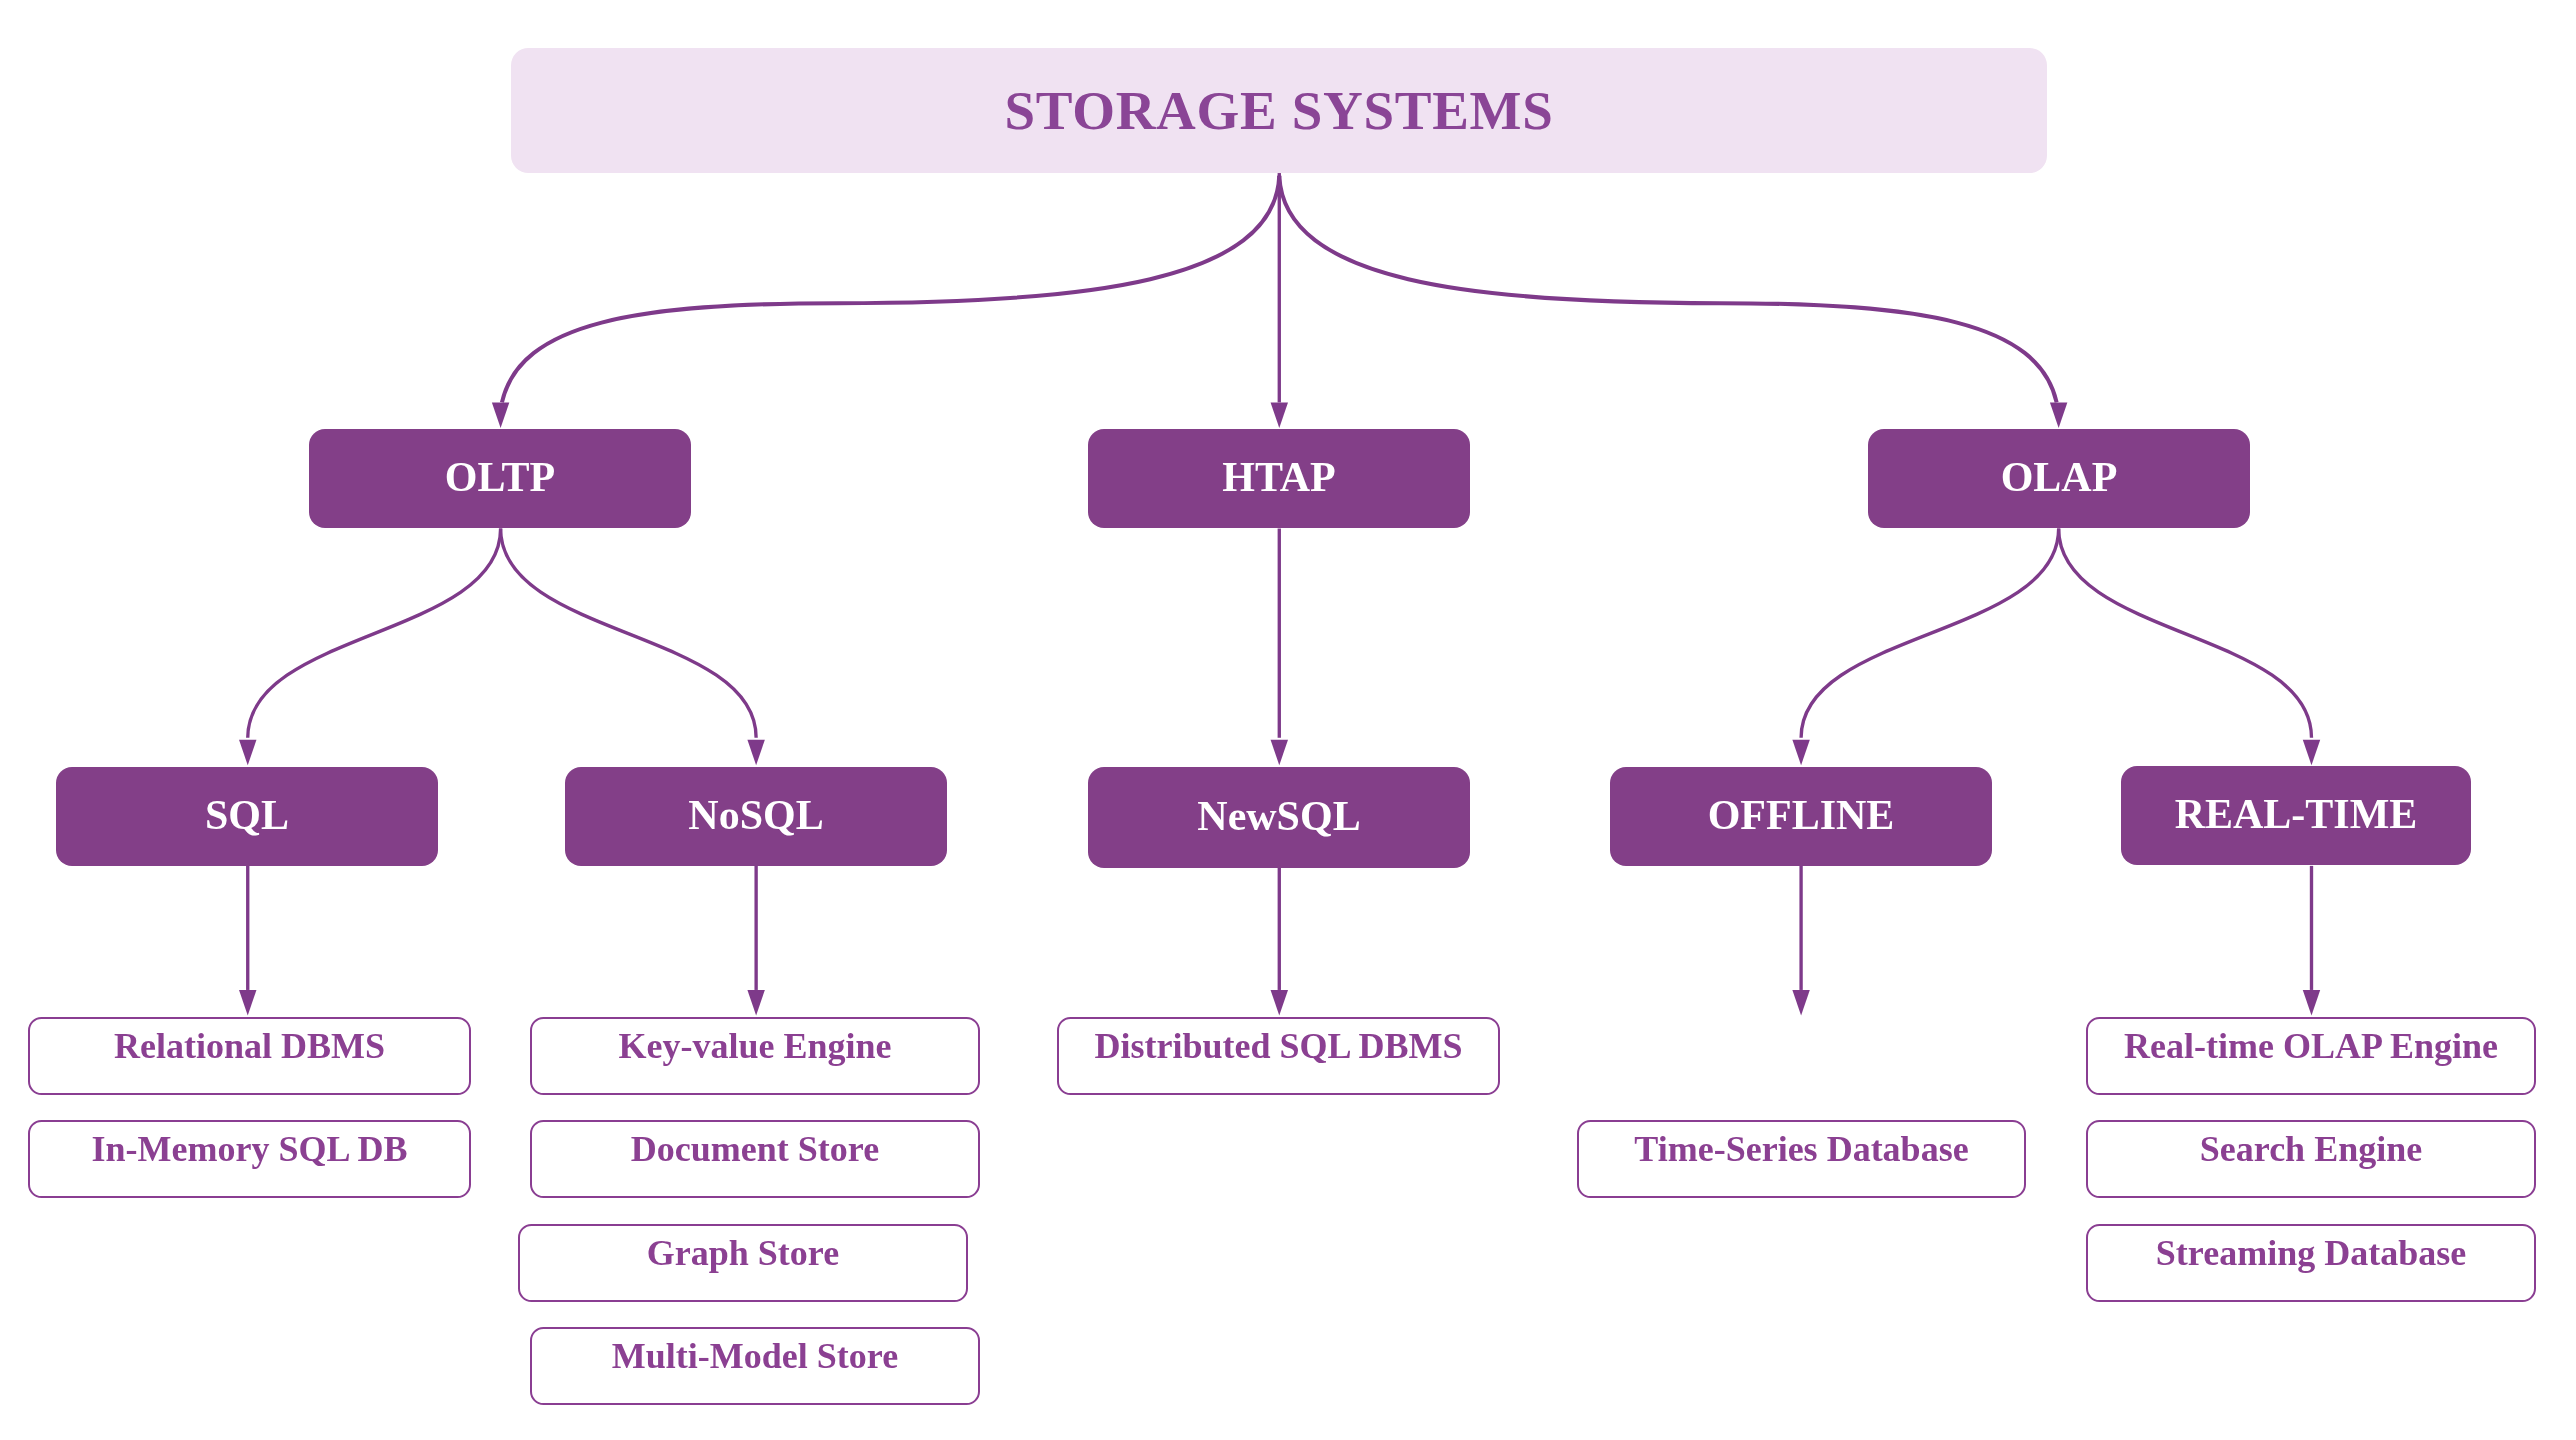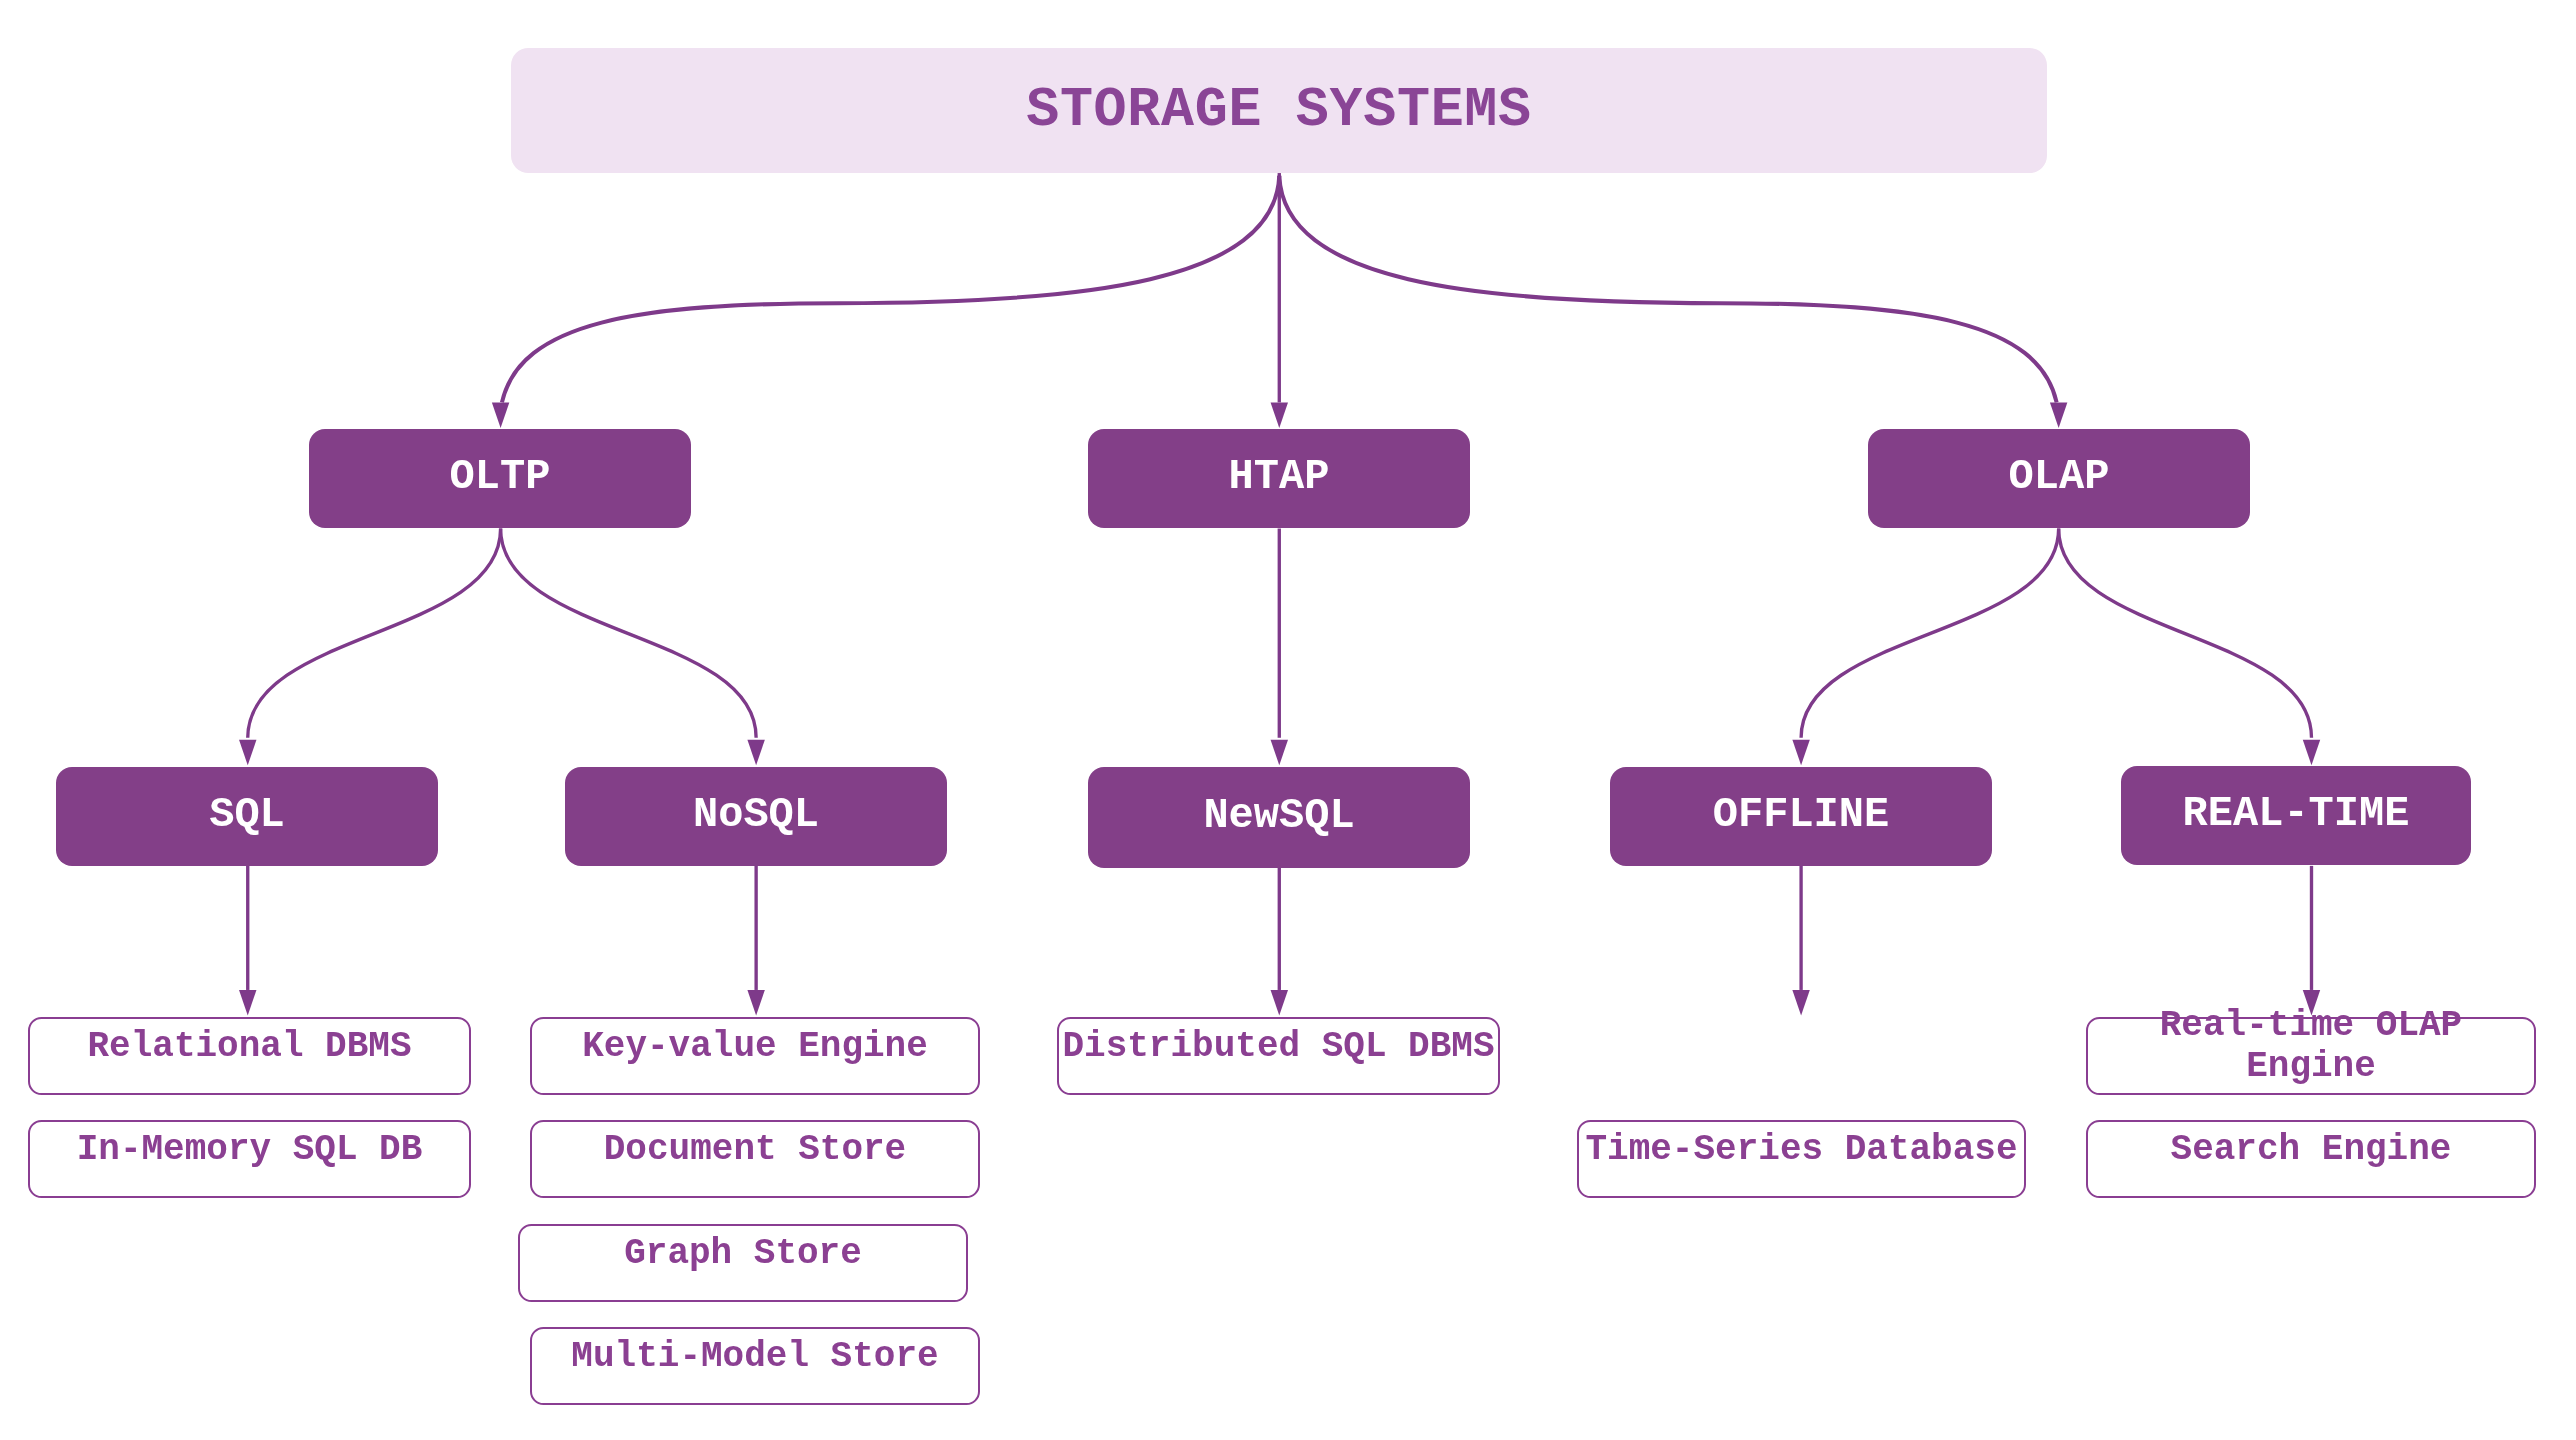--- a/index.html
+++ b/index.html
@@ -5,21 +5,21 @@
   html, body {
     margin: 0;
     padding: 0;
     background: #ffffff;
   }
   #canvas {
     position: relative;
     width: 2576px;
     height: 1440px;
     background: #ffffff;
-    font-family: Liberation Mono, monospace;
+    font-family: Liberation Serif, serif;
     overflow: hidden;
   }
   #edges {
     position: absolute;
     left: 0; top: 0;
     width: 2576px;
     height: 1440px;
   }
   .box {
     position: absolute;
@@ -117,15 +117,16 @@
   <div class="box leaf-box" style="left:530px;top:1120px;width:450px;height:78px">Document Store</div>
   <div class="box leaf-box" style="left:518px;top:1224px;width:450px;height:78px">Graph Store</div>
   <div class="box leaf-box" style="left:530px;top:1327px;width:450px;height:78px">Multi-Model Store</div>
 
   <div class="box leaf-box" style="left:1057px;top:1017px;width:443px;height:78px">Distributed SQL DBMS</div>
 
   <div class="box leaf-box" style="left:1577px;top:1120px;width:449px;height:78px">Time-Series Database</div>
 
   <div class="box leaf-box" style="left:2086px;top:1017px;width:450px;height:78px">Real-time OLAP Engine</div>
   <div class="box leaf-box" style="left:2086px;top:1120px;width:450px;height:78px">Search Engine</div>
+  <div class="box leaf-box" style="left:2086px;top:1224px;width:450px;height:78px">Streaming Database</div>
 
 </div>
 
 
 </body></html>

